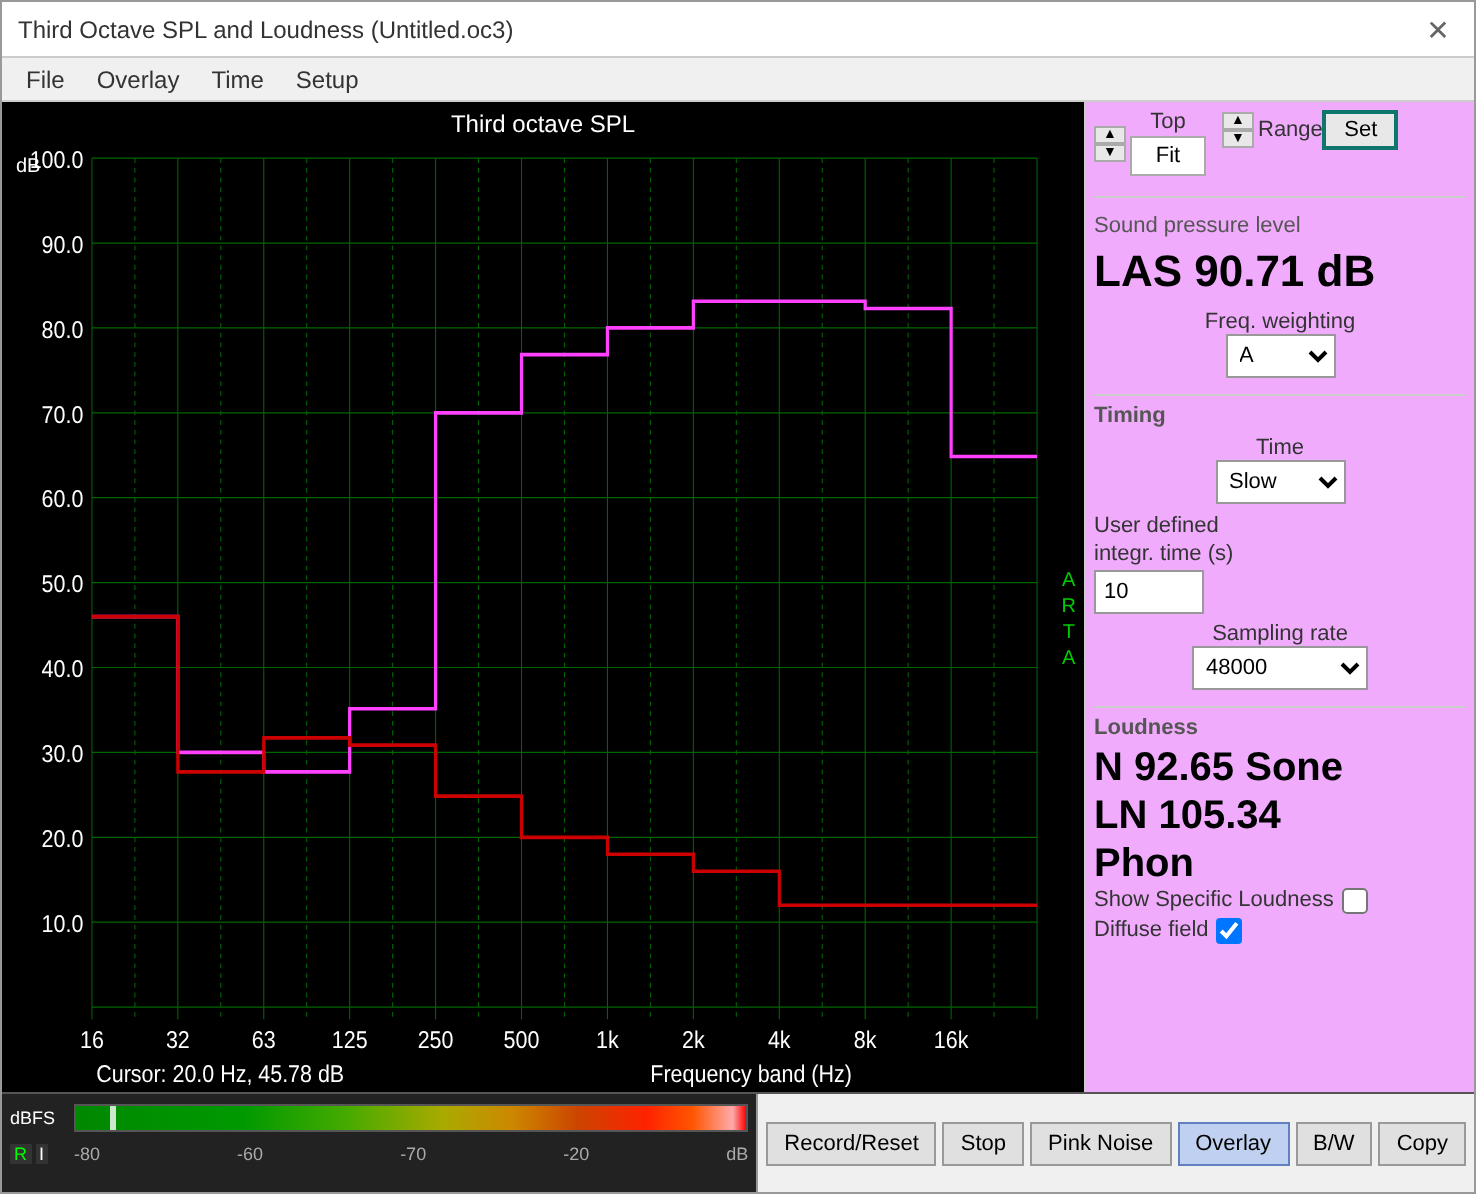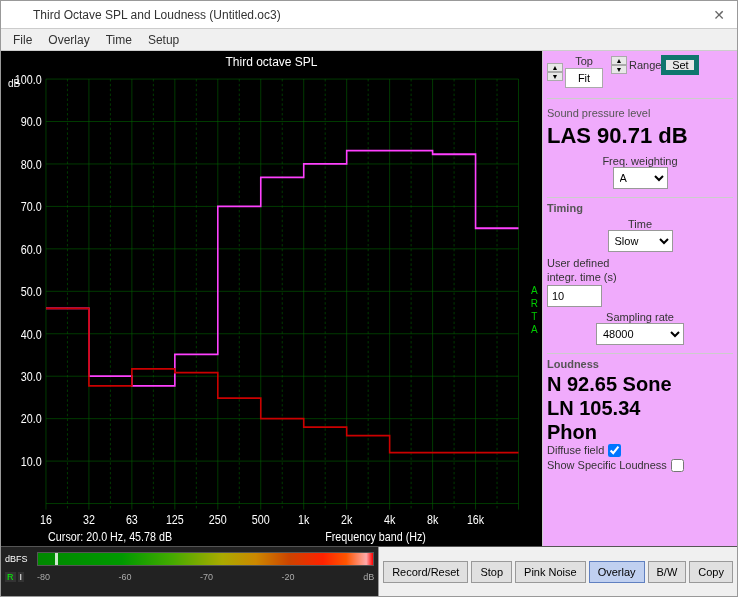--- a/index.html
+++ b/index.html
@@ -1,21 +1,21 @@
 <!DOCTYPE html>
 <html><head>
   <meta charset="utf-8">
   <style>
     * { box-sizing: border-box; margin: 0; padding: 0; }
     body { font-family: 'Segoe UI', Arial, sans-serif; font-size: 12px; background: #f0f0f0; width: 738px; height: 597px; overflow: hidden; }
     
     .window { width: 738px; height: 597px; background: #f0f0f0; border: 1px solid #999; display: flex; flex-direction: column; }
     
     .title-bar { background: #fff; border-bottom: 1px solid #ccc; display: flex; align-items: center; justify-content: space-between; padding: 4px 8px; height: 28px; }
-    .title-text { font-size: 12px; color: #333; margin-left: 24px; }
+    .title-text { font-size: 12px; color: #333; }
     .close-btn { width: 20px; height: 20px; background: none; border: none; cursor: pointer; font-size: 14px; color: #666; display: flex; align-items: center; justify-content: center; }
     
     .menu-bar { background: #f0f0f0; border-bottom: 1px solid #ccc; display: flex; align-items: center; padding: 2px 4px; height: 22px; }
     .menu-item { padding: 16px 8px; font-size: 12px; cursor: pointer; color: #333; }
     
     .main-content { display: flex; flex: 1; overflow: hidden; }
     
     
     .chart-area { flex: 1; background: #000; position: relative; display: flex; flex-direction: column; min-width: 0; }
     
@@ -184,21 +184,21 @@
           </div>
         </div>
         <div class="ctrl-pair">
           <div class="ctrl-pair-inner">
             <div class="ctrl-spin">
               <button class="ctrl-spin-btn">▲</button>
               <button class="ctrl-spin-btn">▼</button>
             </div>
             <div style="display:flex; flex-direction:row; align-items:center;">
               <div style="font-size:11px; color:#333; margin-bottom:1px;">Range</div>
-              <button class="ctrl-display" style="min-width:38px; height:20px; border:5px solid #0f766e; background:#e8e8e8; font-size:11px; cursor:pointer; display:flex; align-items:center; justify-content:center; padding:0 4px;">Set</button>
+              <button class="ctrl-display" style="min-width:38px; height:20px; border:2px solid #0f766e; background:#e8e8e8; font-size:11px; cursor:pointer; display:flex; align-items:center; justify-content:center; padding:0 4px;">Set</button>
             </div>
           </div>
         </div>
       </div>
 
       <div class="divider"></div>
 
       <div class="section-label">Sound pressure level</div>
       <div class="spl-value">LAS 90.71 dB</div>
 
@@ -241,27 +241,27 @@
       </div>
 
       <div class="divider"></div>
 
       <div class="loudness-title">Loudness</div>
       <div class="loudness-value">N 92.65 Sone</div>
       <div class="loudness-value2">LN 105.34</div>
       <div class="loudness-value3">Phon</div>
 
       <div class="checkbox-row">
+        <span class="checkbox-label">Show Specific Loudness</span>
+        <input type="checkbox" style="">
+      </div>
+
+      <div class="checkbox-row">
         <span class="checkbox-label">Diffuse field</span>
         <input type="checkbox" checked="" style="">
-      </div>
-
-      <div class="checkbox-row">
-        <span class="checkbox-label">Show Specific Loudness</span>
-        <input type="checkbox" style="">
       </div>
 
     </div>
   </div>
 
   <div class="bottom-bar">
 
     <div style="flex:1; background:#222; display:flex; flex-direction:column; padding:2px 4px;">
       <div style="display:flex; align-items:center; gap:4px; height:20px;">
         <span style="color:#fff; font-size:9px; width:28px;">dBFS</span>

